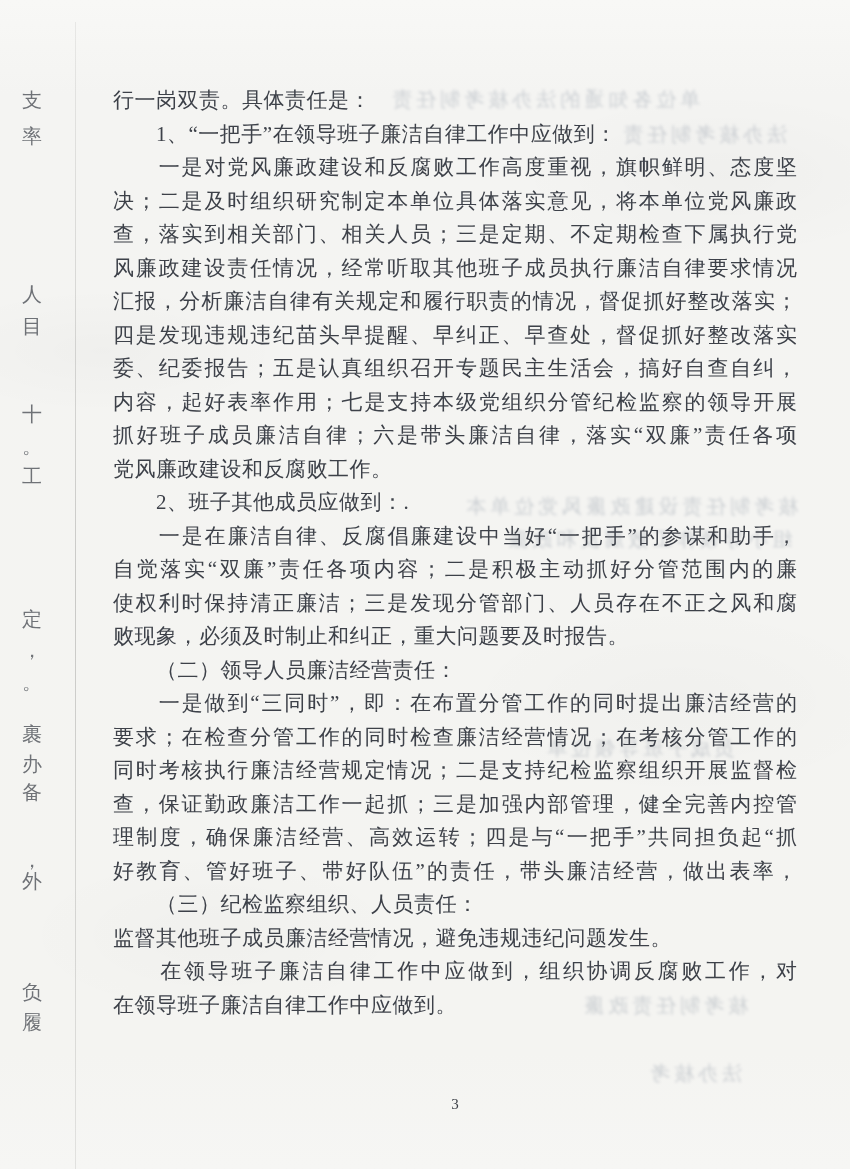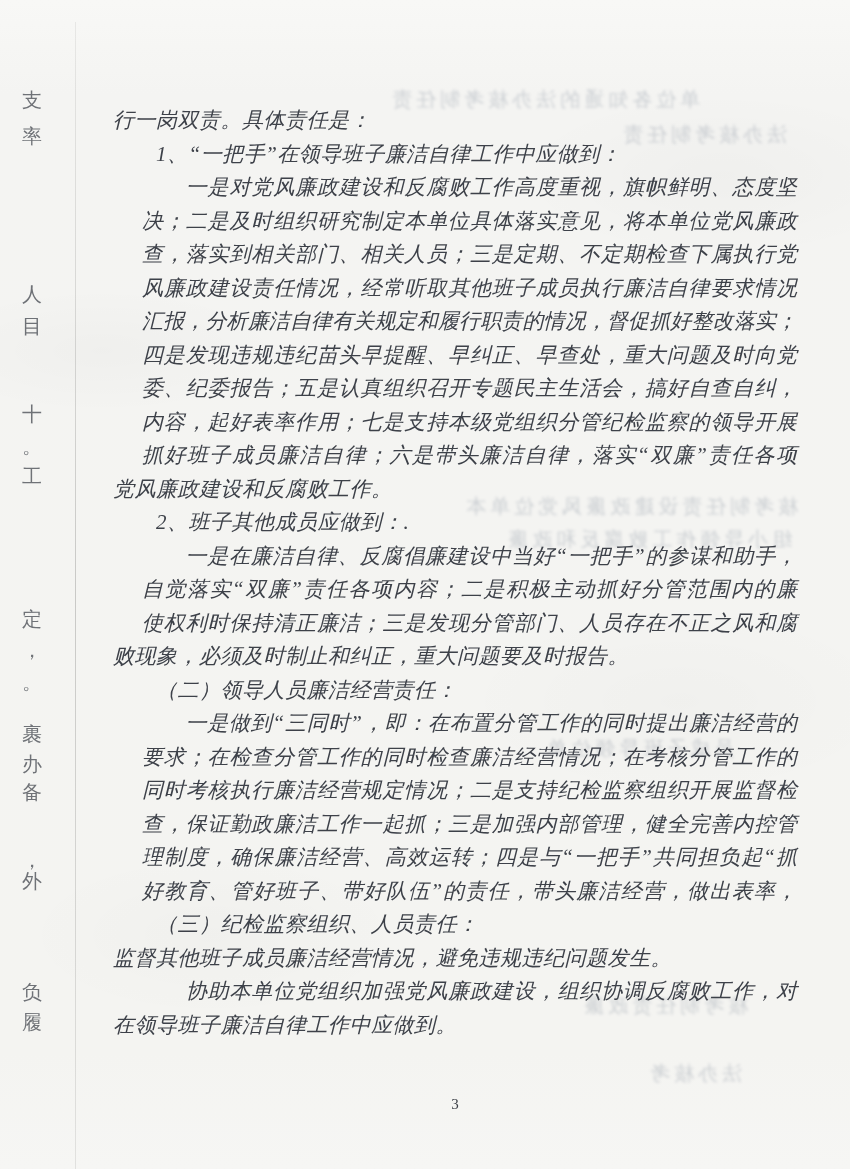--- a/index.html
+++ b/index.html
@@ -44,38 +44,36 @@
     color: #707b8d;
     opacity: 0.30;
     transform: scaleX(-1);
     filter: blur(1.6px);
     overflow: hidden;
     white-space: nowrap;
     pointer-events: none;
   }
   .body-text {
     position: absolute;
-    left: 113px; top: 104px;
+    left: 113px; top: 84px;
     width: 684px;
-    font-style: italic;
   }
   .line {
     height: 33.5px;
     line-height: 33.5px;
     font-size: 21px;
     color: #3d4149;
     letter-spacing: 0.5px;
     white-space: nowrap;
   }
   .line.full {
     letter-spacing: 0;
     white-space: normal;
     text-align: justify;
     text-align-last: justify;
-    margin-left: 29px;
   }
   .page-number {
     position: absolute;
     left: 113px; top: 1096px;
     width: 684px;
     text-align: center;
     font-size: 15px;
     color: #3b3f46;
   }
 </style>
@@ -113,36 +111,36 @@
       <div class="margin-mark" style="top: 1010px;">履</div>
     </div>
   <div class="body-text" id="line-host">
       <div class="line">行一岗双责。具体责任是：</div>
       <div class="line">　　1、“一把手”在领导班子廉洁自律工作中应做到：</div>
       <div class="line full">　　一是对党风廉政建设和反腐败工作高度重视，旗帜鲜明、态度坚</div>
       <div class="line full">决；二是及时组织研究制定本单位具体落实意见，将本单位党风廉政</div>
       <div class="line full">查，落实到相关部门、相关人员；三是定期、不定期检查下属执行党</div>
       <div class="line full">风廉政建设责任情况，经常听取其他班子成员执行廉洁自律要求情况</div>
       <div class="line full">汇报，分析廉洁自律有关规定和履行职责的情况，督促抓好整改落实；</div>
-      <div class="line full">四是发现违规违纪苗头早提醒、早纠正、早查处，重大问题及时向党</div>
+      <div class="line full">四是发现违规违纪苗头早提醒、早纠正、早查处，督促抓好整改落实</div>
       <div class="line full">委、纪委报告；五是认真组织召开专题民主生活会，搞好自查自纠，</div>
       <div class="line full">内容，起好表率作用；七是支持本级党组织分管纪检监察的领导开展</div>
       <div class="line full">抓好班子成员廉洁自律；六是带头廉洁自律，落实“双廉”责任各项</div>
       <div class="line">党风廉政建设和反腐败工作。</div>
       <div class="line">　　2、班子其他成员应做到：.</div>
       <div class="line full">　　一是在廉洁自律、反腐倡廉建设中当好“一把手”的参谋和助手，</div>
       <div class="line full">自觉落实“双廉”责任各项内容；二是积极主动抓好分管范围内的廉</div>
       <div class="line full">使权利时保持清正廉洁；三是发现分管部门、人员存在不正之风和腐</div>
       <div class="line">败现象，必须及时制止和纠正，重大问题要及时报告。</div>
       <div class="line">　　（二）领导人员廉洁经营责任：</div>
       <div class="line full">　　一是做到“三同时”，即：在布置分管工作的同时提出廉洁经营的</div>
       <div class="line full">要求；在检查分管工作的同时检查廉洁经营情况；在考核分管工作的</div>
       <div class="line full">同时考核执行廉洁经营规定情况；二是支持纪检监察组织开展监督检</div>
       <div class="line full">查，保证勤政廉洁工作一起抓；三是加强内部管理，健全完善内控管</div>
       <div class="line full">理制度，确保廉洁经营、高效运转；四是与“一把手”共同担负起“抓</div>
       <div class="line full">好教育、管好班子、带好队伍”的责任，带头廉洁经营，做出表率，</div>
       <div class="line">　　（三）纪检监察组织、人员责任：</div>
       <div class="line">监督其他班子成员廉洁经营情况，避免违规违纪问题发生。</div>
-      <div class="line full">　　协助本单位党组织加强党风廉政建设，组织协调反腐败工作，对</div>
+      <div class="line full">　　在领导班子廉洁自律工作中应做到，组织协调反腐败工作，对</div>
       <div class="line">在领导班子廉洁自律工作中应做到。</div>
     </div>
   <div class="page-number">3</div>
 </div>
 
 </body></html>

